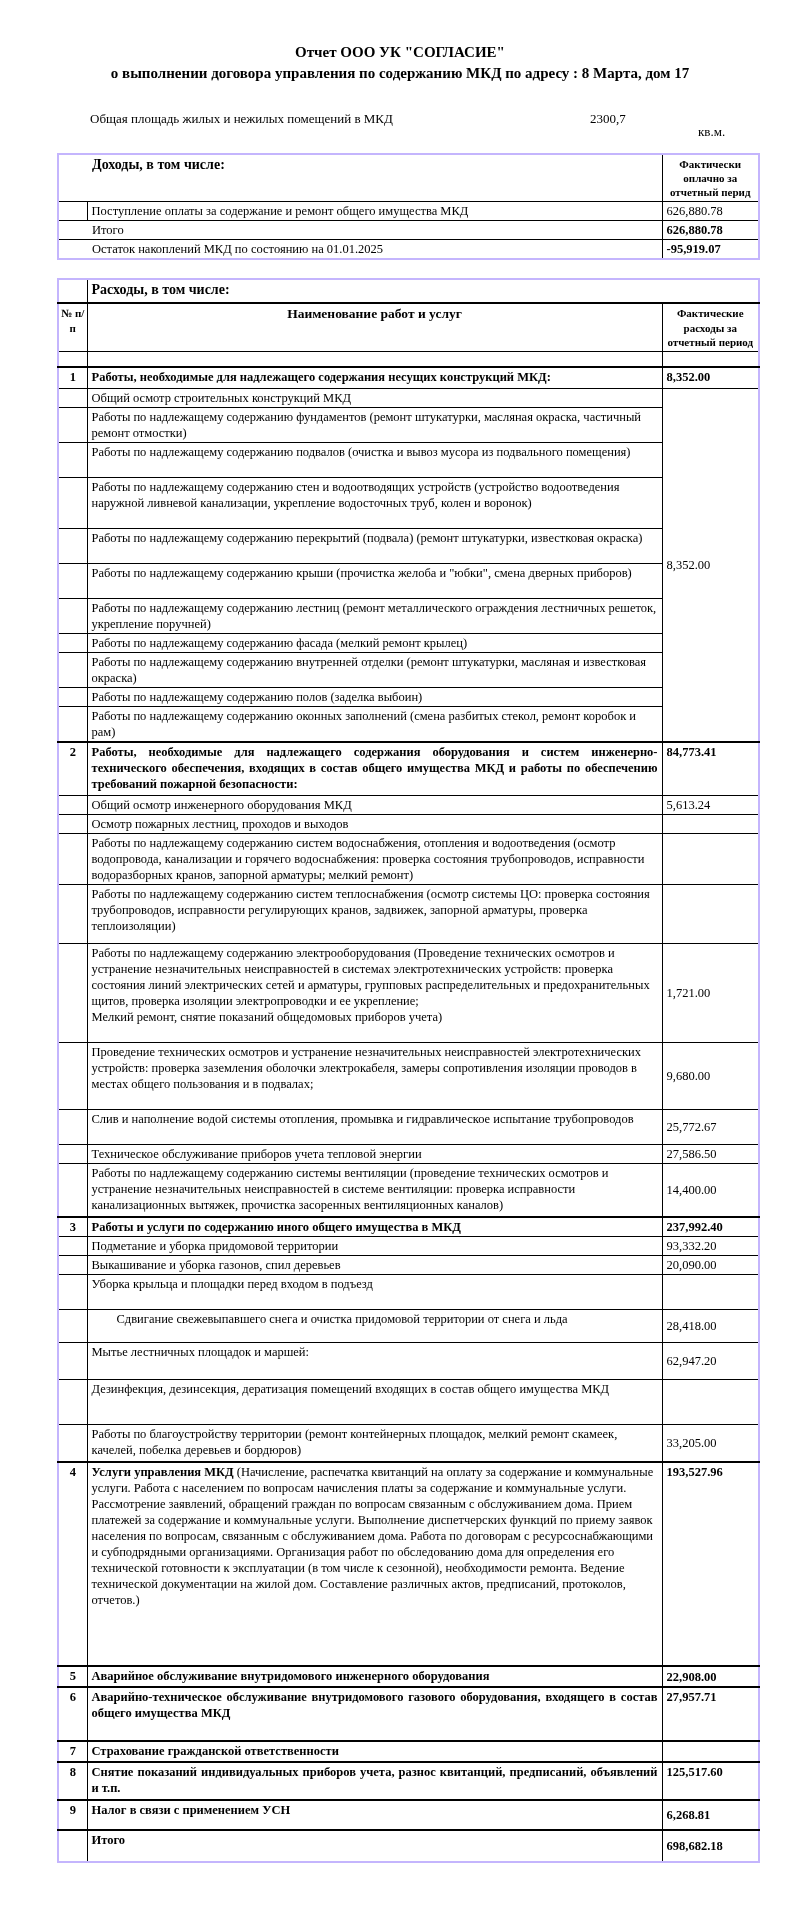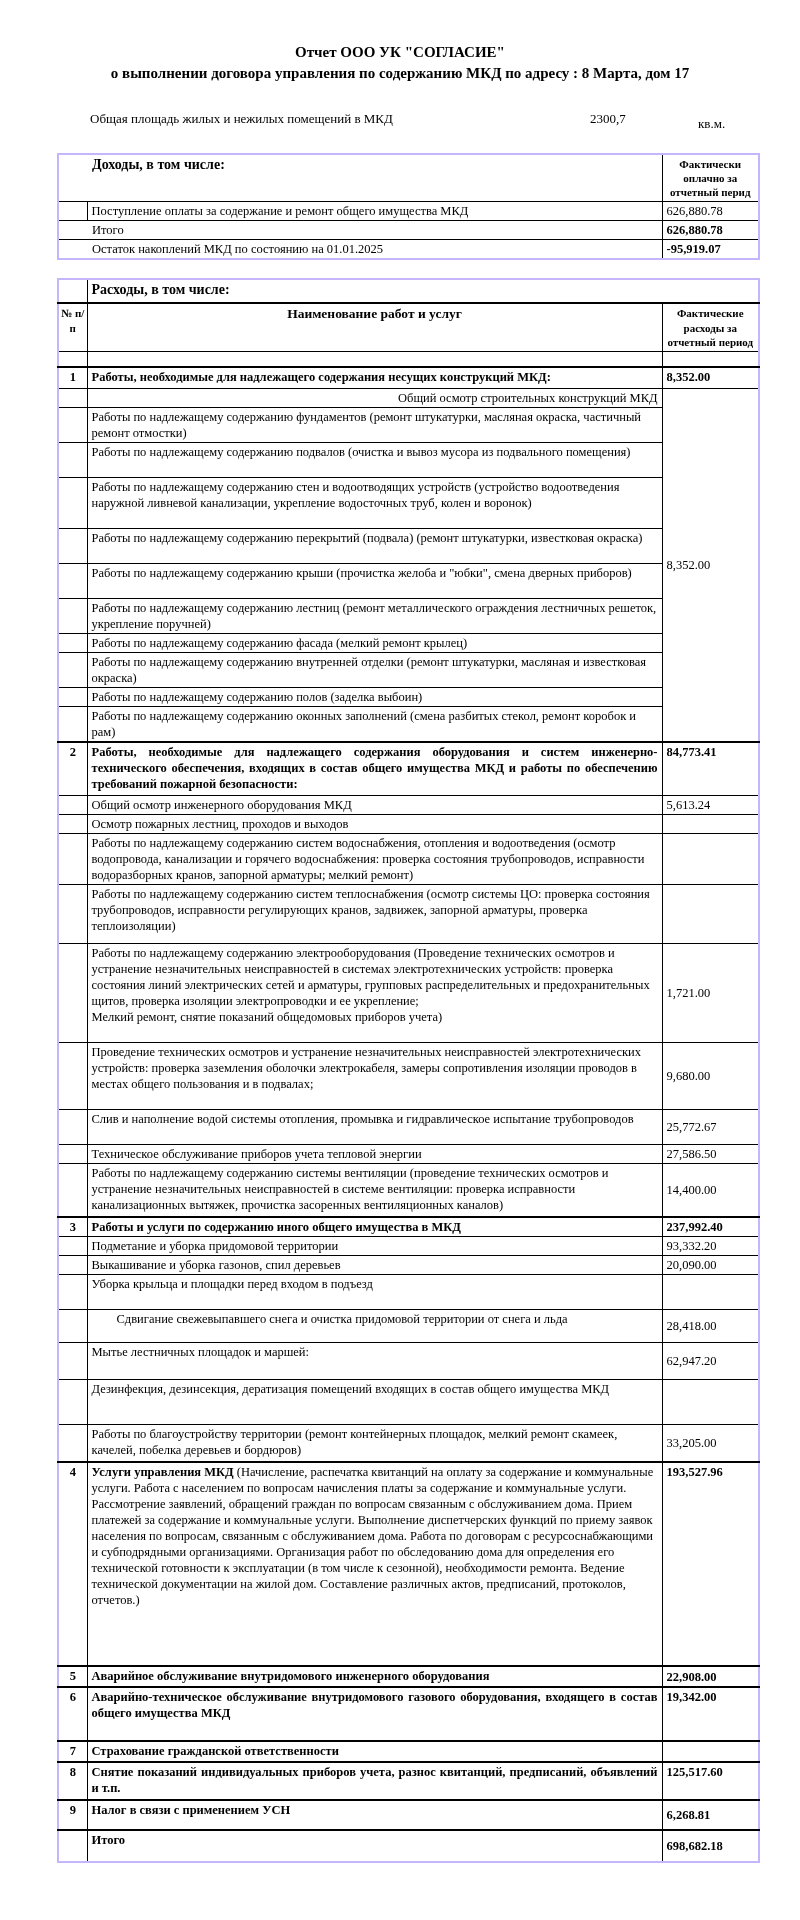--- a/index.html
+++ b/index.html
@@ -9,21 +9,21 @@
     height:1920px;
     background:#ffffff;
     color:#000;
     font-family:"Liberation Serif", serif;
     overflow:hidden;
   }
   .title-block{margin-top:42px;text-align:center;font-weight:bold;font-size:15px;line-height:1.42;}
   .area-row{position:relative;margin:26px 0 0 90px;height:18px;font-size:13px;}
   .area-label{position:absolute;left:0;top:0;}
   .area-value{position:absolute;left:500px;top:0;}
-  .area-unit{position:absolute;left:608px;top:5px;}
+  .area-unit{position:absolute;left:608px;top:13px;}
 
   table.doc-table{
     border-collapse:collapse;
     table-layout:fixed;
     width:703px;
     margin-left:57px;
     border:2px solid #c4b5fd;
     font-size:12.5px;
     line-height:1.28;
   }
@@ -119,21 +119,21 @@
       </tr>
     </tbody>
     <tbody id="expenses-body">
         <tr class="thick">
           <td class="num">1</td>
           <td class="name bold" style="height: 18px;">Работы, необходимые для надлежащего содержания несущих конструкций МКД:</td>
           <td class="val vbold vtop">8,352.00</td>
         </tr>
         <tr>
           <td class="num"></td>
-          <td class="name" style="height: 16px; text-align: right;">Общий осмотр строительных конструкций МКД</td>
+          <td class="name" style="height: 16px;">Общий осмотр строительных конструкций МКД</td>
           <td class="val" rowspan="11">8,352.00</td>
         </tr>
         <tr>
           <td class="num"></td>
           <td class="name" style="height: 32px;">Работы по надлежащему содержанию фундаментов (ремонт штукатурки, масляная окраска, частичный ремонт отмостки)</td>
         </tr>
         <tr>
           <td class="num"></td>
           <td class="name" style="height: 32px;">Работы по надлежащему содержанию подвалов (очистка и вывоз мусора из подвального помещения)</td>
         </tr>
@@ -266,21 +266,21 @@
           <td class="val vbold vtop">193,527.96</td>
         </tr>
         <tr class="thick">
           <td class="num">5</td>
           <td class="name bold" style="height: 17px;"> Аварийное обслуживание внутридомового инженерного оборудования</td>
           <td class="val vbold">22,908.00</td>
         </tr>
         <tr class="thick">
           <td class="num">6</td>
           <td class="name bold justify" style="height: 50px;">Аварийно-техническое обслуживание внутридомового газового оборудования, входящего в состав общего имущества МКД</td>
-          <td class="val vbold vtop">19,342.00</td>
+          <td class="val vbold vtop">27,957.71</td>
         </tr>
         <tr class="thick">
           <td class="num">7</td>
           <td class="name bold" style="height: 17px;">Страхование гражданской ответственности</td>
           <td class="val"></td>
         </tr>
         <tr class="thick">
           <td class="num">8</td>
           <td class="name bold justify" style="height: 34px;">Снятие показаний индивидуальных приборов учета, разнос квитанций, предписаний, объявлений и т.п.</td>
           <td class="val vbold vtop">125,517.60</td>

